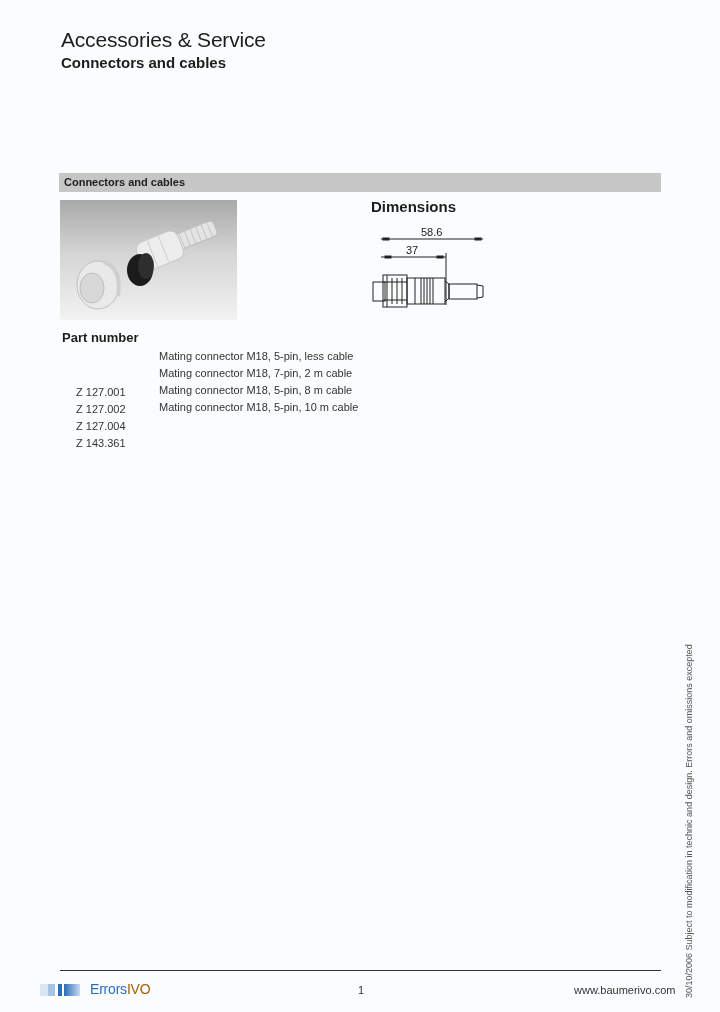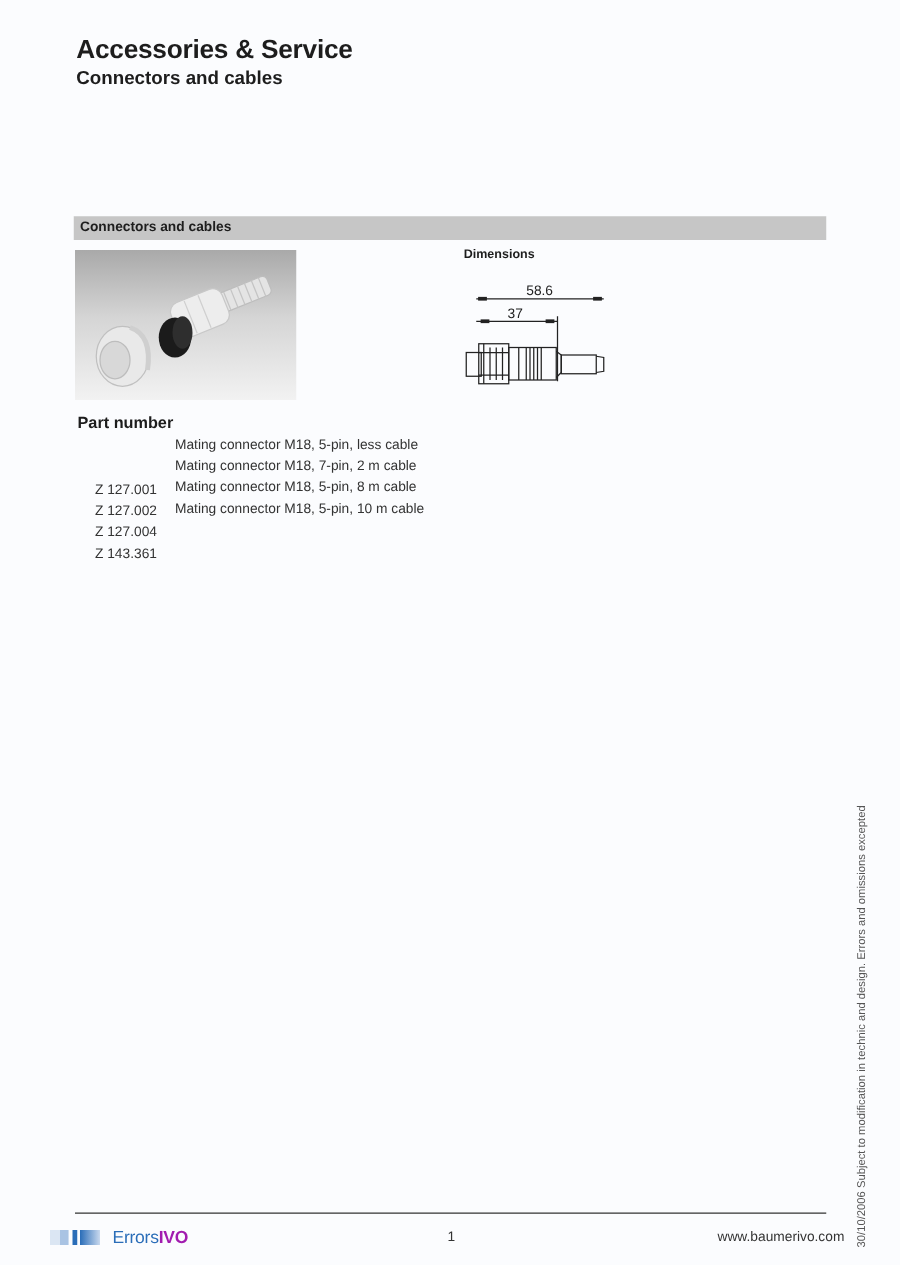--- a/index.html
+++ b/index.html
@@ -1,48 +1,48 @@
 <!DOCTYPE html>
 <html><head>
 <meta charset="utf-8">
 <style>
   html, body { margin: 0; padding: 0; }
   body {
     width: 720px; height: 1012px; position: relative; overflow: hidden;
     background: #fbfcfe; color: #222;
     font-family: "Liberation Sans", sans-serif;
   }
-  .title { position: absolute; left: 61px; top: 28px; font-size: 21px; font-weight: bold; letter-spacing: -0.2px; color: #1d1d1d; }
+  .title { position: absolute; left: 61px; top: 28px; font-size: 21px; font-weight: normal; letter-spacing: -0.2px; color: #1d1d1d; }
   .subtitle { position: absolute; left: 61px; top: 54px; font-size: 15px; font-weight: bold; color: #1d1d1d; }
   .section-bar {
     position: absolute; left: 59px; top: 173px; width: 602px; height: 19px;
     background: #c6c6c6;
   }
   .section-bar span { position: absolute; left: 5px; top: 3px; font-size: 11px; font-weight: bold; color: #1d1d1d; }
   .photo {
     position: absolute; left: 60px; top: 200px; width: 177px; height: 120px;
     background: linear-gradient(180deg, #a9a9a9 0%, #d5d5d5 45%, #f2f2f2 100%);
     overflow: hidden;
   }
-  .dims-label { position: absolute; left: 371px; top: 198px; font-size: 10px; font-weight: bold; color: #1d1d1d; }
+  .dims-label { position: absolute; left: 371px; top: 198px; font-size: 15px; font-weight: bold; color: #1d1d1d; }
   .drawing { position: absolute; left: 365px; top: 225px; text-align: center; }
   .pn-header { position: absolute; left: 62px; top: 330px; font-size: 13px; font-weight: bold; color: #1d1d1d; }
   .pn-list { position: absolute; left: 62px; top: 350px; }
   .pn-row { height: 17px; font-size: 11px; color: #333; white-space: nowrap; position: relative; }
   .pn-code { position: absolute; left: 14px; width: 66px; margin-top: 36px; }
-  .pn-desc { position: absolute; left: 62px; padding-left: 16px; }
+  .pn-desc { position: absolute; left: 81px; padding-left: 16px; }
   .side-note {
     position: absolute; left: 684px; top: 998px;
     transform-origin: 0 0; transform: rotate(-90deg);
     font-size: 9px; color: #555; white-space: nowrap;
   }
   .footer-line { position: absolute; left: 60px; top: 970px; width: 601px; height: 1px; background: #333; }
   .logo-bars { position: absolute; left: 40px; top: 984px; width: 40px; height: 12px; display: flex; }
   .logo-name { position: absolute; left: 90px; top: 981px; font-size: 14px; color: #2a6db8; letter-spacing: -0.2px; }
-  .logo-name .ivo { color: #a21caf; font-weight: bold; }
+  .logo-name .ivo { color: #a16207; font-weight: normal; }
   .page-num { position: absolute; left: 358px; top: 984px; font-size: 11px; color: #333; }
   .website { position: absolute; left: 562px; top: 984px; font-size: 11px; color: #333; margin-left: 12px; }
 </style>
 </head>
 <body>
 
 <div class="title">Accessories &amp; Service</div>
 <div class="subtitle">Connectors and cables</div>
 
 <div class="section-bar">

